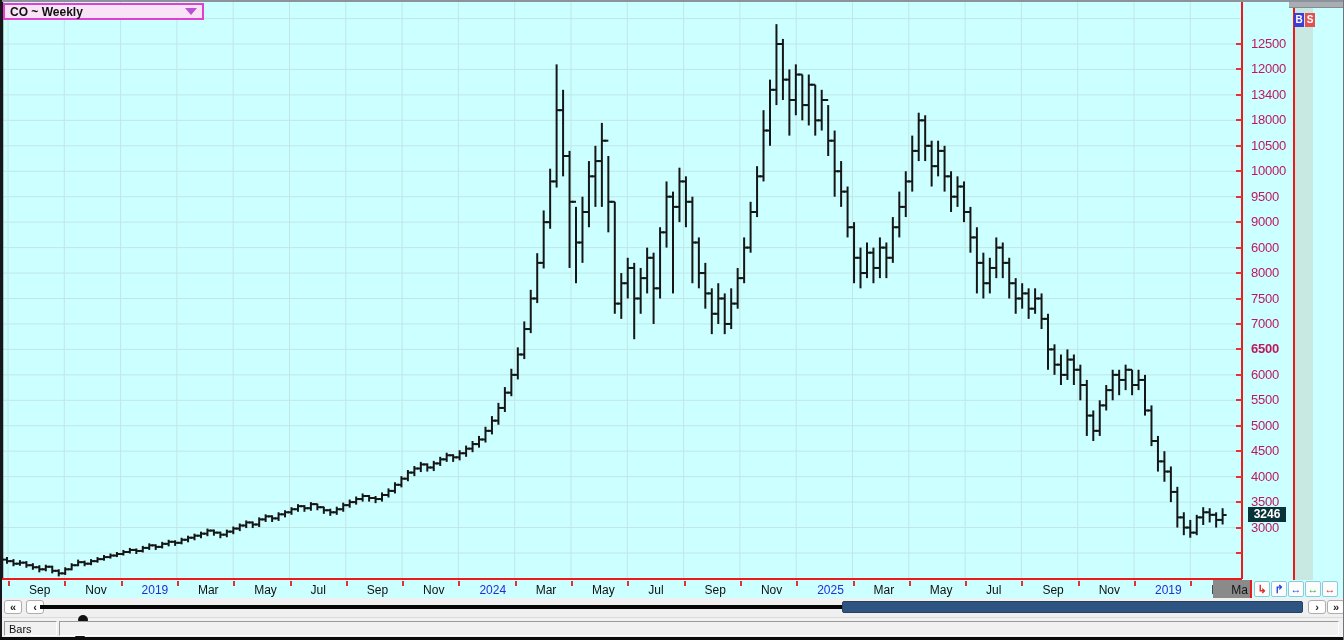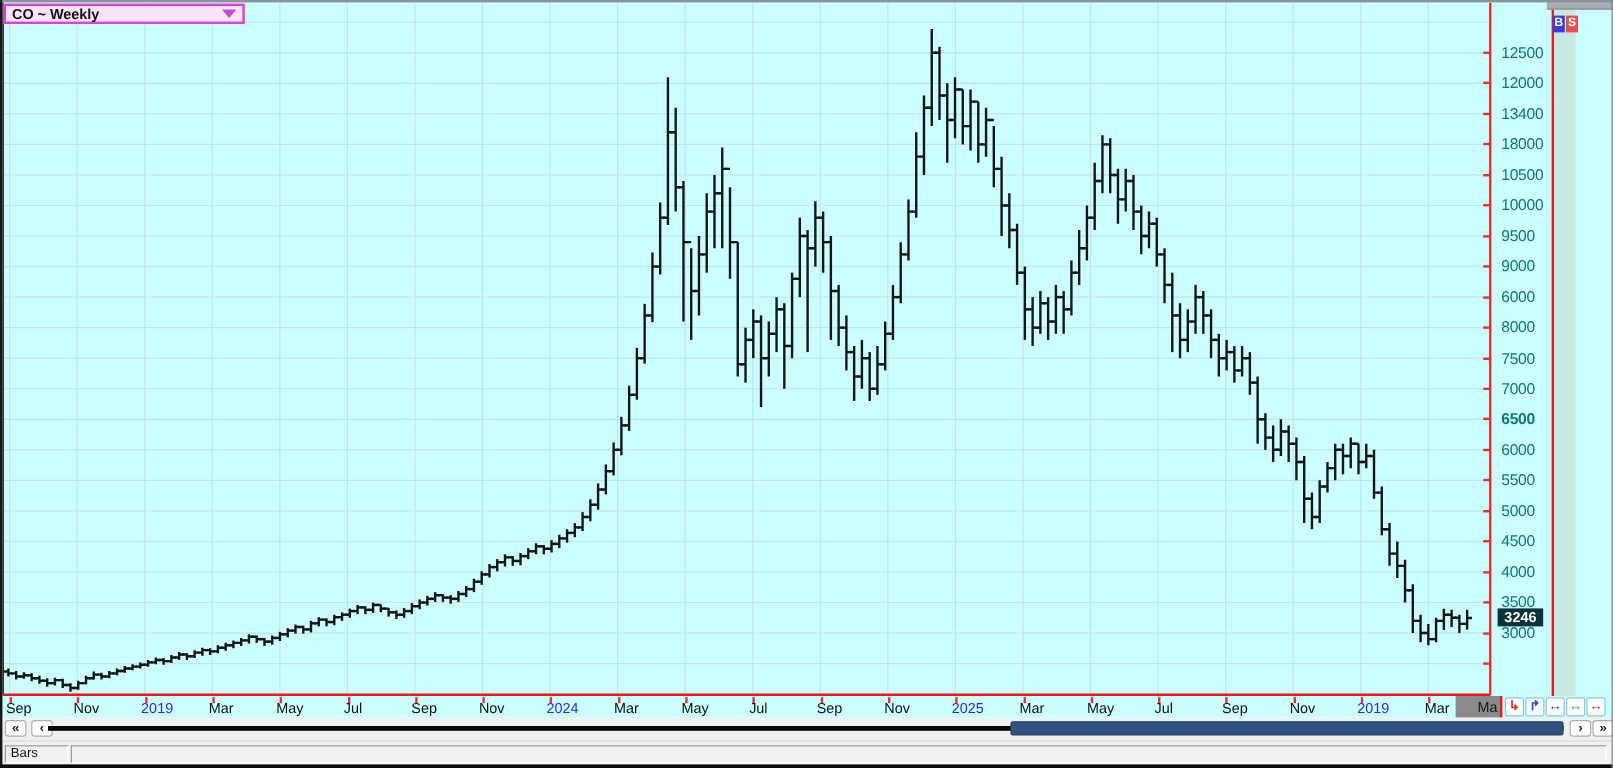--- a/index.html
+++ b/index.html
@@ -17,37 +17,37 @@
   #plot { position:absolute; left:2px; top:2px; z-index:1; background:#ccffff; }
 
   
   .symbol-box { position:absolute; left:3px; top:3px; width:201px; height:17px; border:2px solid #e13ed2;
                 background:#f9e3f7; display:flex; align-items:center; padding:0 5px; z-index:20; cursor:default; }
   .symbol-box .lbl { font-size:12px; font-weight:bold; color:#101010; white-space:nowrap; }
   .symbol-box .arrow { margin-left:auto; width:0; height:0; border-left:6px solid transparent;
                        border-right:6px solid transparent; border-top:7px solid #bd4fd2; }
 
   
-  .price-label { position:absolute; font-size:13px; color:#0f766e; letter-spacing:-0.2px; z-index:5; }
+  .price-label { position:absolute; font-size:13px; color:#be185d; letter-spacing:-0.2px; z-index:5; }
   .price-tick  { position:absolute; width:6px; height:2px; background:#e13333; z-index:6; }
   .last-price-badge { position:absolute; left:1248px; top:507px; width:38px; height:15px; background:#093338;
                       color:#ffffff; font-size:12px; font-weight:bold; text-align:center; line-height:15px; z-index:8; }
   .scale-right-line { position:absolute; left:1293px; top:7px; width:2px; height:573px; background:#ee1a1a; z-index:4; }
 
   
   .side-strip { position:absolute; left:1295px; top:8px; width:18px; height:572px; background:#c7e9e2; z-index:3; }
   .bs-btn { position:absolute; top:13px; width:10px; height:14px; color:#fff; font-size:10px; font-weight:bold;
             text-align:center; line-height:14px; z-index:9; cursor:pointer; }
   .buy-btn  { left:1294px; background:#3d3dd6; }
   .sell-btn { left:1305px; background:#e4504f; }
 
   
   .time-axis { position:absolute; left:0; top:580px; width:1344px; height:18px; background:#ccffff; z-index:10; }
   .time-tick  { position:absolute; top:1px; width:2px; height:5px; background:#e13333; }
-  .time-label { position:absolute; top:3px; font-size:12px; color:#101010; white-space:nowrap; }
+  .time-label { position:absolute; top:3px; font-size:12px; color:#101010; white-space:nowrap;margin-left:24px; }
   .time-label.year { color:#2a2ad4; }
   .axis-overlay-box { position:absolute; left:1213px; top:0px; width:37px; height:18px; background:#8a8a8a;
                       overflow:hidden; text-align:right; z-index:11; }
   .axis-overlay-box span { font-size:12px; color:#151515; line-height:18px; padding-right:2px; }
   .axis-red-sep { position:absolute; left:1250px; top:0; width:2px; height:18px; background:#ee1a1a; z-index:11; }
   .nav-btn { position:absolute; top:1px; width:16px; height:16px; background:#fbfdfd; border:1px solid #8fc8da;
              border-radius:2px; font-size:11px; font-weight:bold; text-align:center; line-height:14px;
              z-index:12; cursor:pointer; }
 
   
@@ -56,21 +56,21 @@
                 border-radius:3px; font-size:11px; font-weight:bold; color:#222; text-align:center; line-height:12px; cursor:pointer; }
   .scroll-track { position:absolute; left:40px; top:7px; width:1263px; height:4px; background:#060606; }
   .scroll-thumb { position:absolute; left:842px; top:3px; width:461px; height:12px; background:#2e5481;
                   border:1px solid #24435f; border-radius:2px; cursor:grab; }
 
   
   .status-bar { position:absolute; left:0; top:617px; width:1344px; height:20px; background:#f1f1f1;
                 border-top:1px solid #dadada; z-index:10; }
   .status-panel { position:absolute; top:3px; height:15px; background:#f1f1f1;
                   border:1px solid; border-color:#9b9b9b #ffffff #ffffff #9b9b9b;
-                  display:flex; align-items:flex-start; padding:0 4px;gap:41px; }
+                  display:flex; align-items:center; padding:0 4px;gap:41px; }
   .status-panel.first { left:4px; width:53px; }
   .status-panel.second { left:59px; width:1280px; }
   .status-panel .txt { font-size:11px; color:#111; }
   .dot { width:10px; height:10px; border-radius:50%; background:#121212; display:inline-block; }
   .dot + .dot { margin-left:-3px; }
 </style>
 </head>
 <body>
 
 <svg id="plot" width="1241" height="578">

